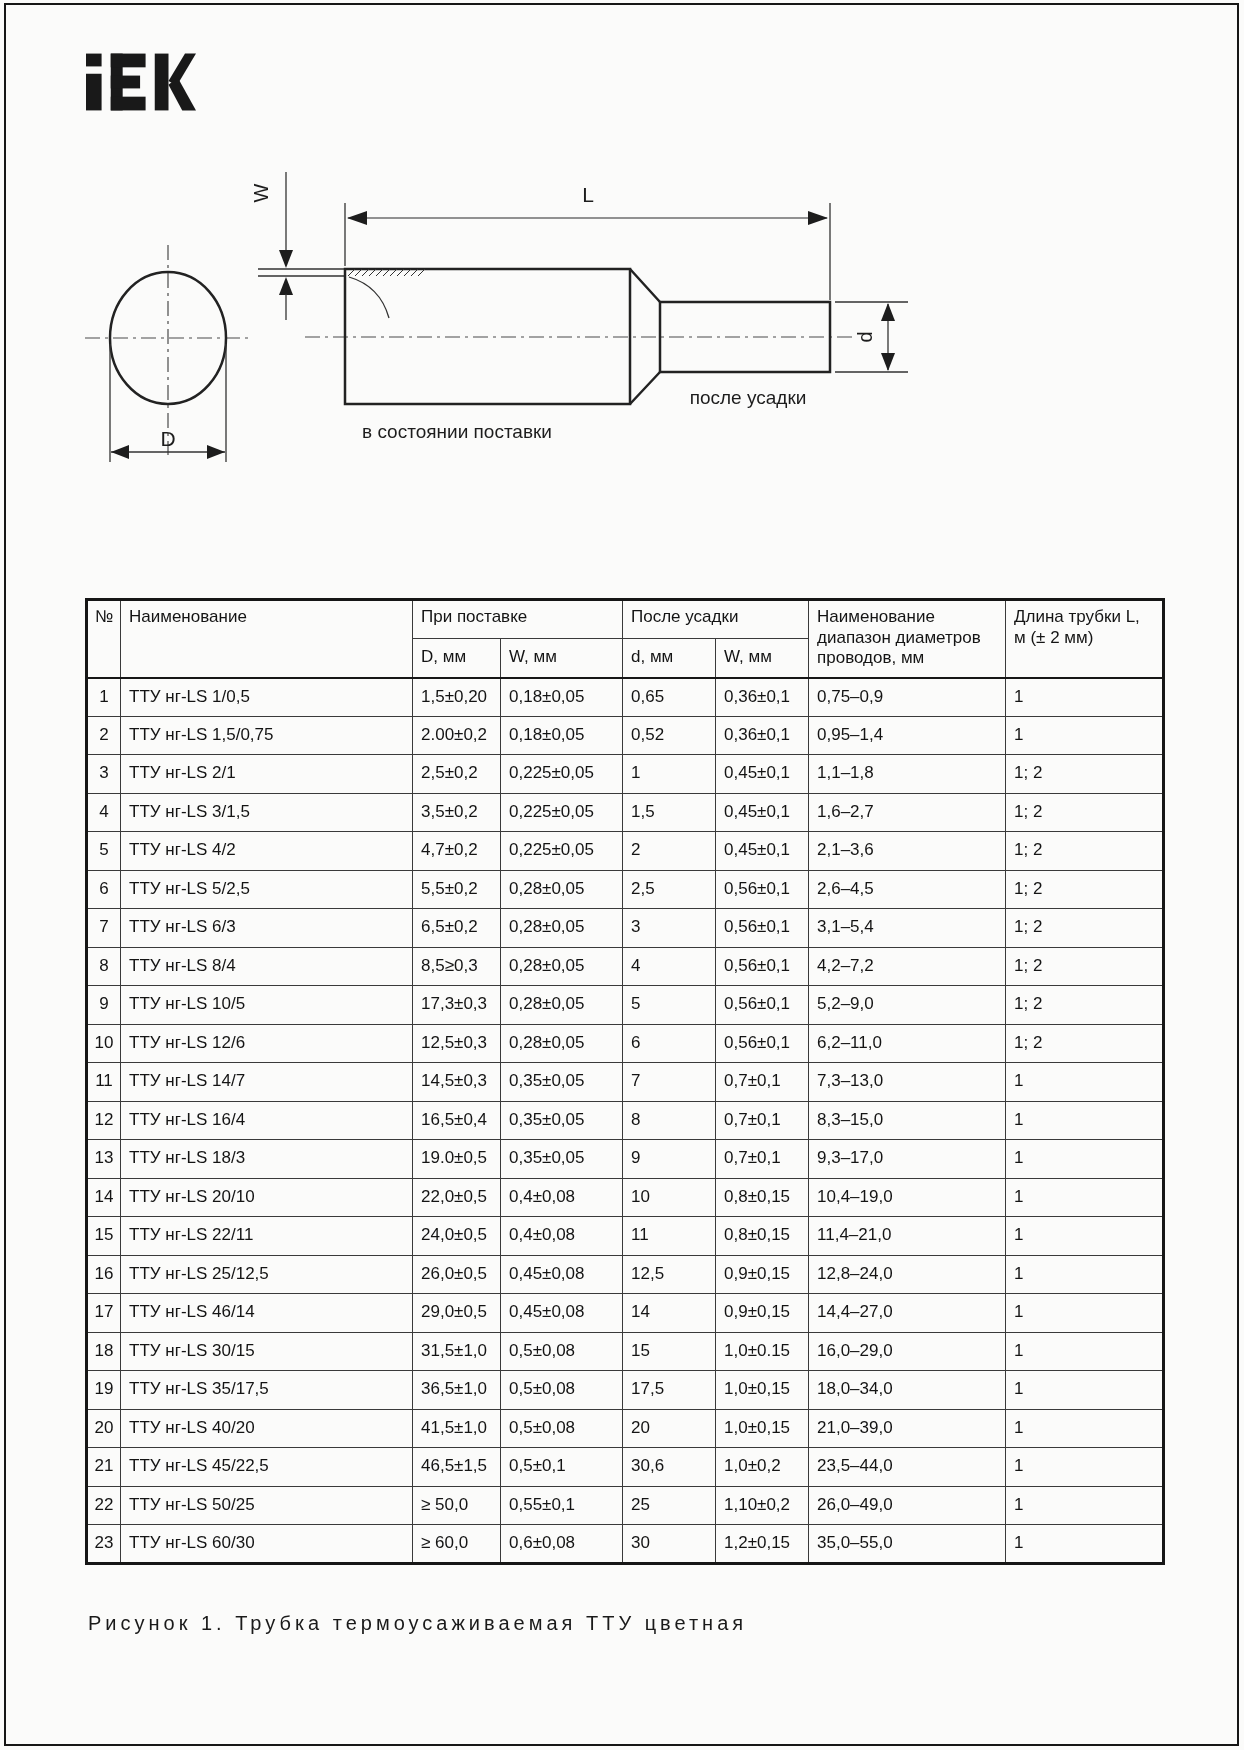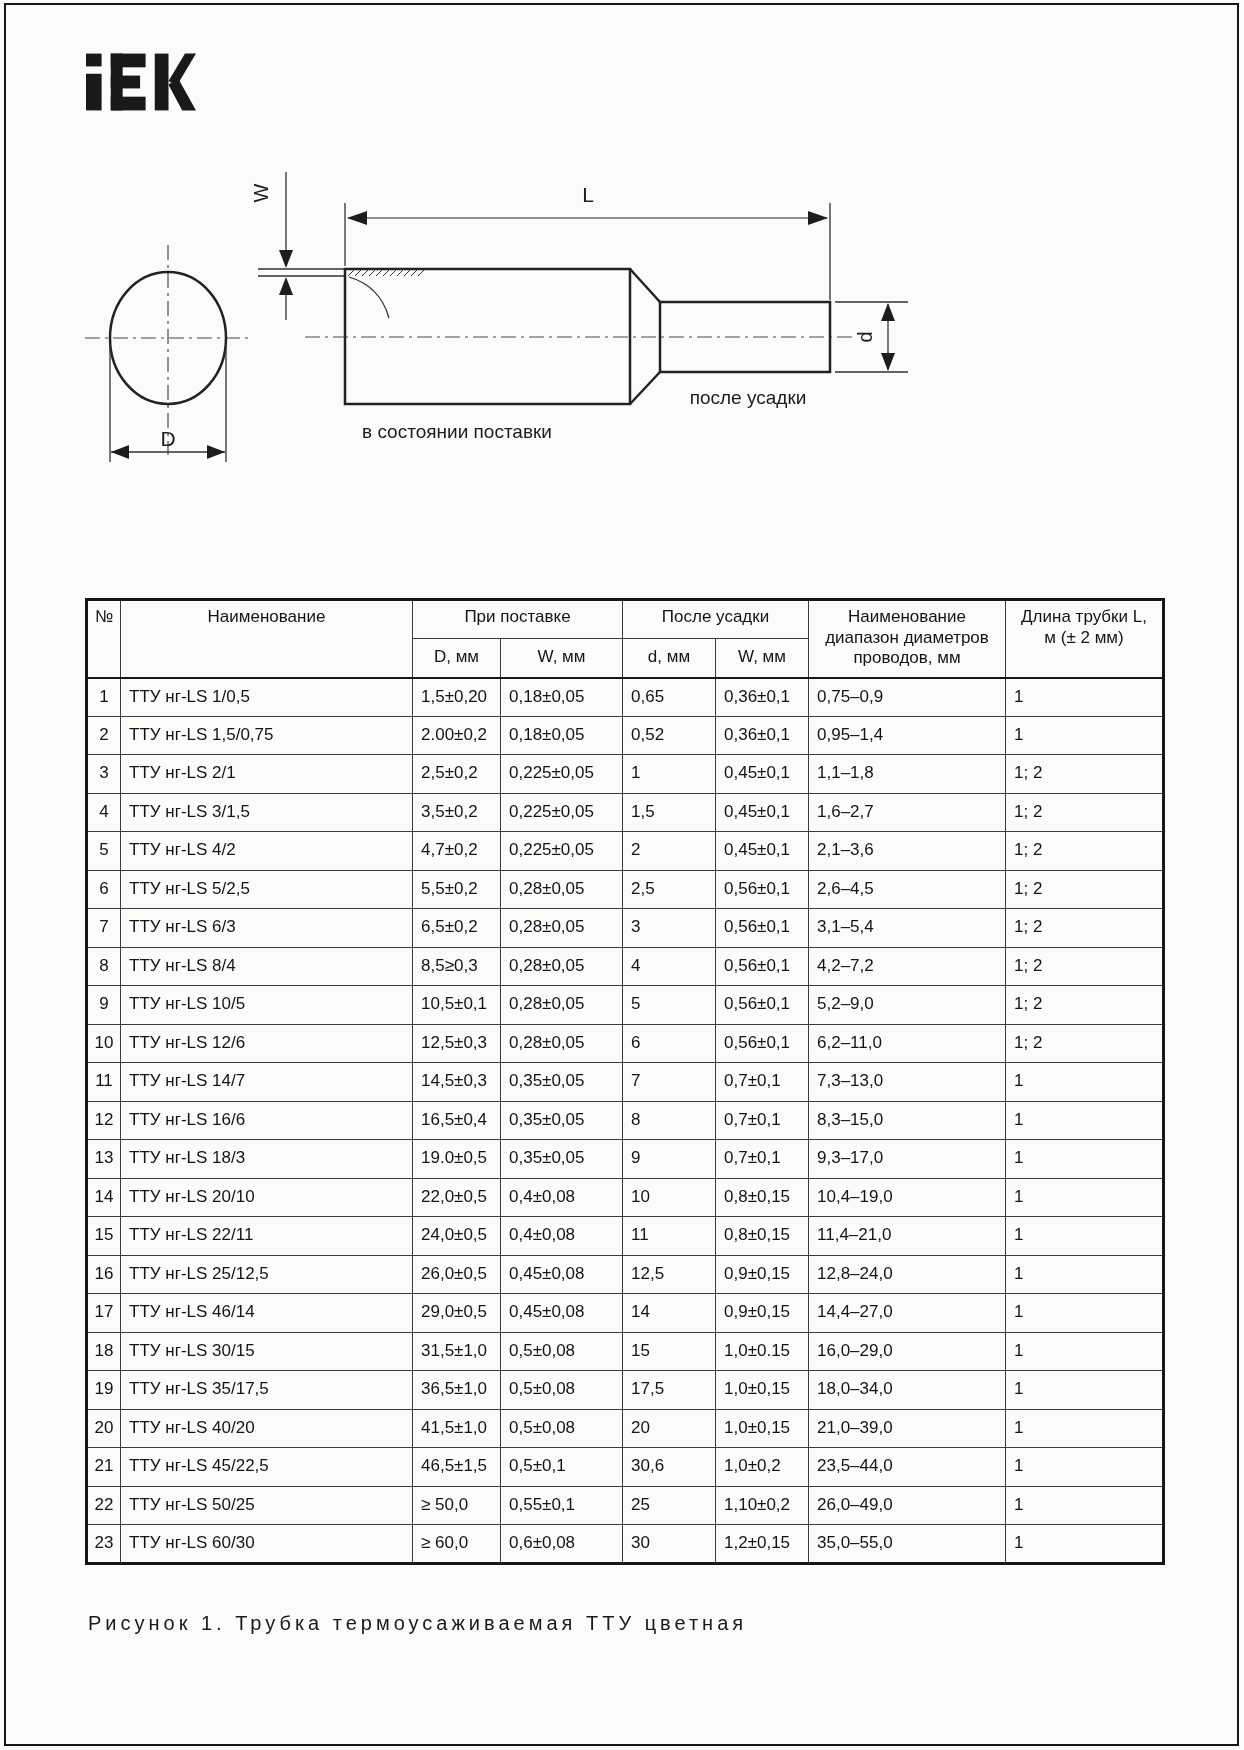--- a/index.html
+++ b/index.html
@@ -19,21 +19,21 @@
     position:absolute;left:85px;top:598px;width:1077px;
     border-collapse:collapse;table-layout:fixed;
     font-size:17px;line-height:1.22;color:#141414;
   }
   .spec th,.spec td{
     border:1.5px solid #3a3a3a;
     padding:3px 8px;font-weight:normal;text-align:left;
     overflow:hidden;white-space:nowrap;
   }
   .spec{border:3px solid #161616;}
-  .spec thead th{vertical-align:top;white-space:normal;padding-top:6px;text-align:center;}
+  .spec thead th{vertical-align:top;white-space:normal;padding-top:6px;}
   .spec thead tr.sub th{vertical-align:middle;padding-top:3px;}
   .spec thead tr.grp{height:39px;}
   .spec thead tr.sub{height:39px;}
   .spec thead tr.sub th{border-top:1.5px solid #3a3a3a;}
   .spec thead{border-bottom:2.5px solid #161616;}
   .spec tbody tr{height:38.5px;}
   .spec tbody td{vertical-align:middle;}
   .spec td.c-num,.spec th.c-num{text-align:center;padding-left:2px;padding-right:2px;}
   .caption{
     position:absolute;left:88px;top:1612px;
@@ -217,21 +217,21 @@
         <td>8,5≥0,3</td>
         <td>0,28±0,05</td>
         <td>4</td>
         <td>0,56±0,1</td>
         <td>4,2–7,2</td>
         <td>1; 2</td>
       </tr>
       <tr>
         <td class="c-num">9</td>
         <td>ТТУ нг-LS 10/5</td>
-        <td>10,5±0,1</td>
+        <td>17,3±0,3</td>
         <td>0,28±0,05</td>
         <td>5</td>
         <td>0,56±0,1</td>
         <td>5,2–9,0</td>
         <td>1; 2</td>
       </tr>
       <tr>
         <td class="c-num">10</td>
         <td>ТТУ нг-LS 12/6</td>
         <td>12,5±0,3</td>
@@ -246,21 +246,21 @@
         <td>ТТУ нг-LS 14/7</td>
         <td>14,5±0,3</td>
         <td>0,35±0,05</td>
         <td>7</td>
         <td>0,7±0,1</td>
         <td>7,3–13,0</td>
         <td>1</td>
       </tr>
       <tr>
         <td class="c-num">12</td>
-        <td>ТТУ нг-LS 16/6</td>
+        <td>ТТУ нг-LS 16/4</td>
         <td>16,5±0,4</td>
         <td>0,35±0,05</td>
         <td>8</td>
         <td>0,7±0,1</td>
         <td>8,3–15,0</td>
         <td>1</td>
       </tr>
       <tr>
         <td class="c-num">13</td>
         <td>ТТУ нг-LS 18/3</td>

